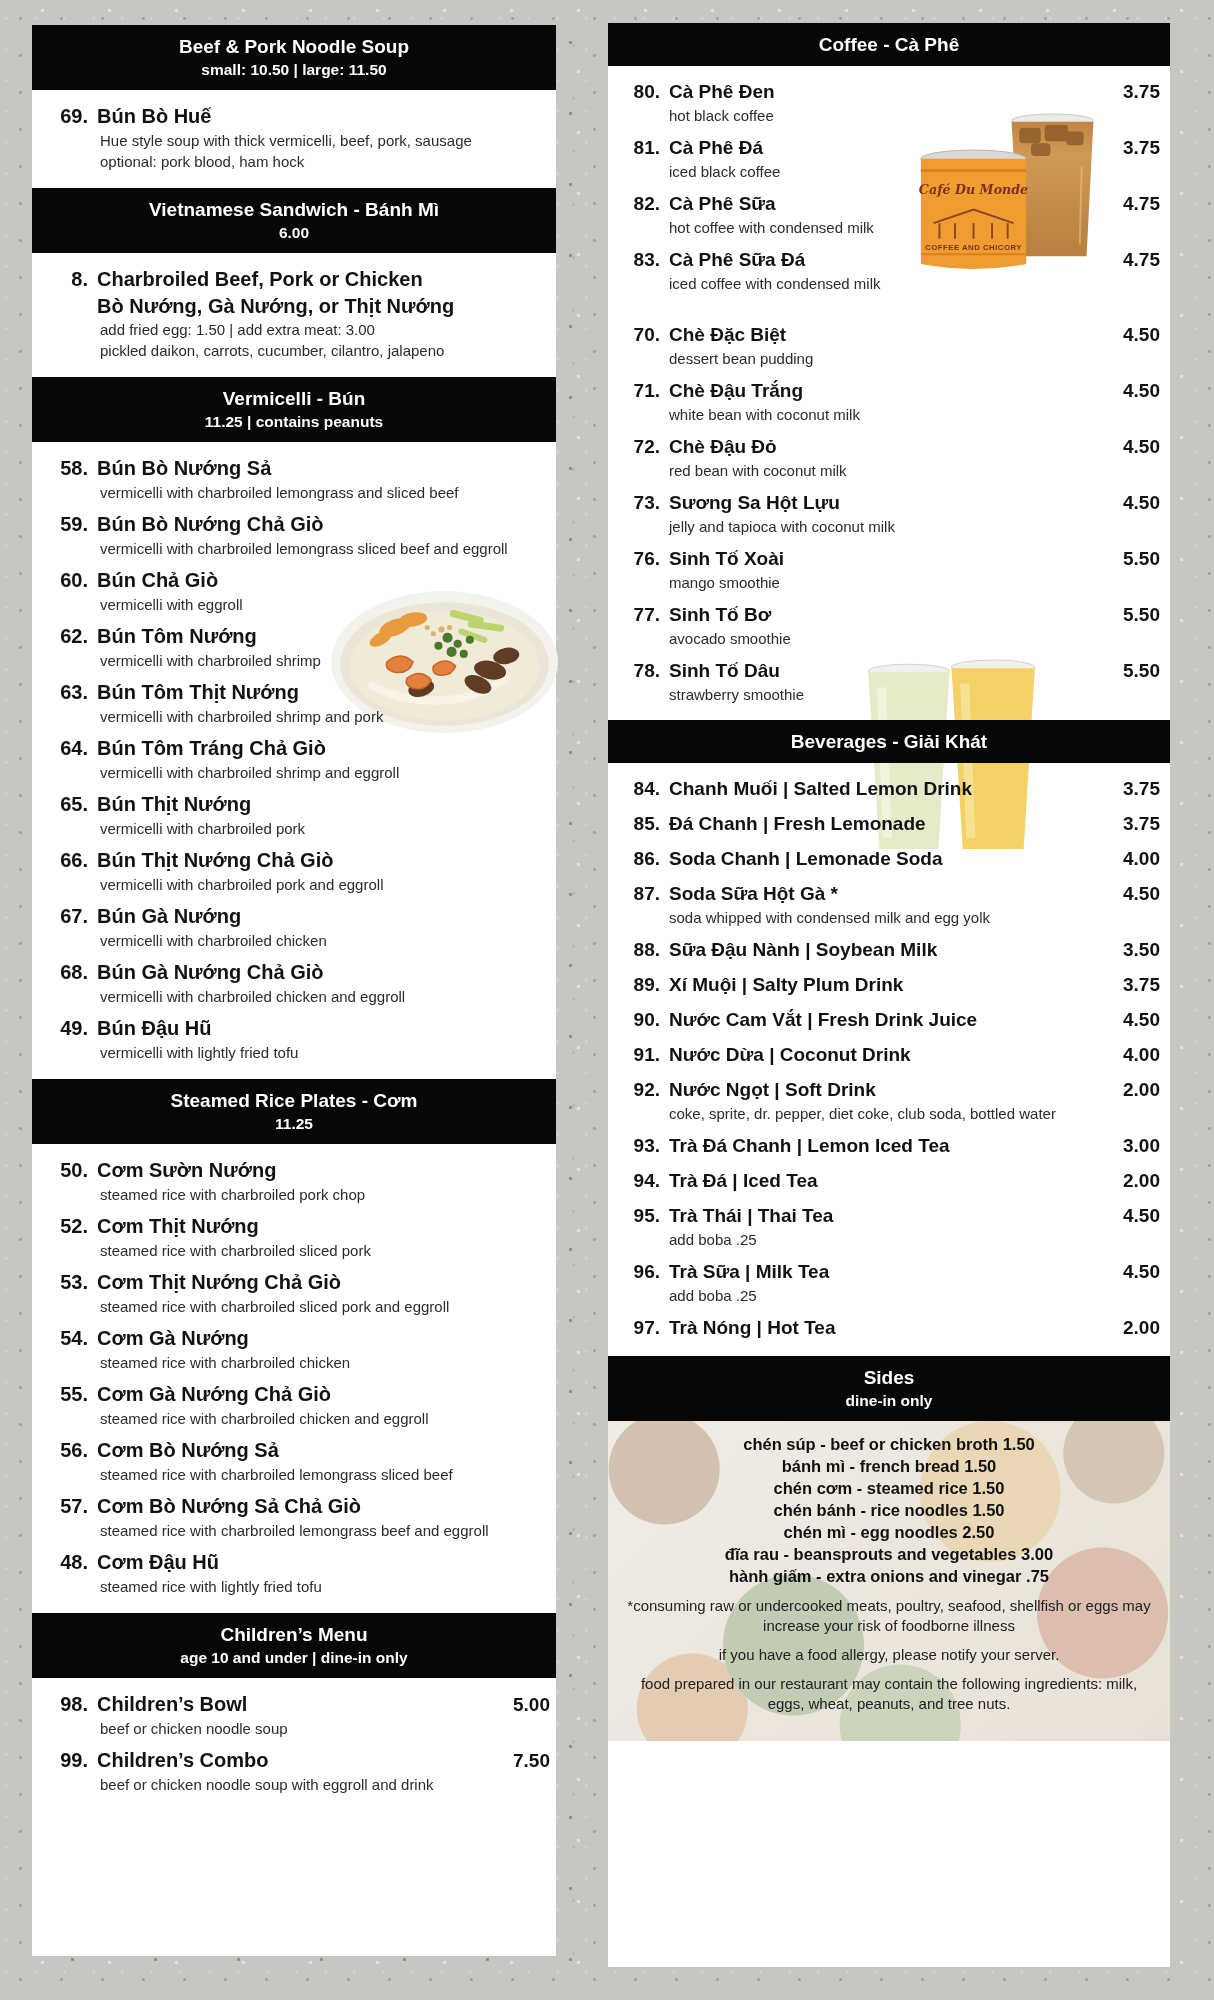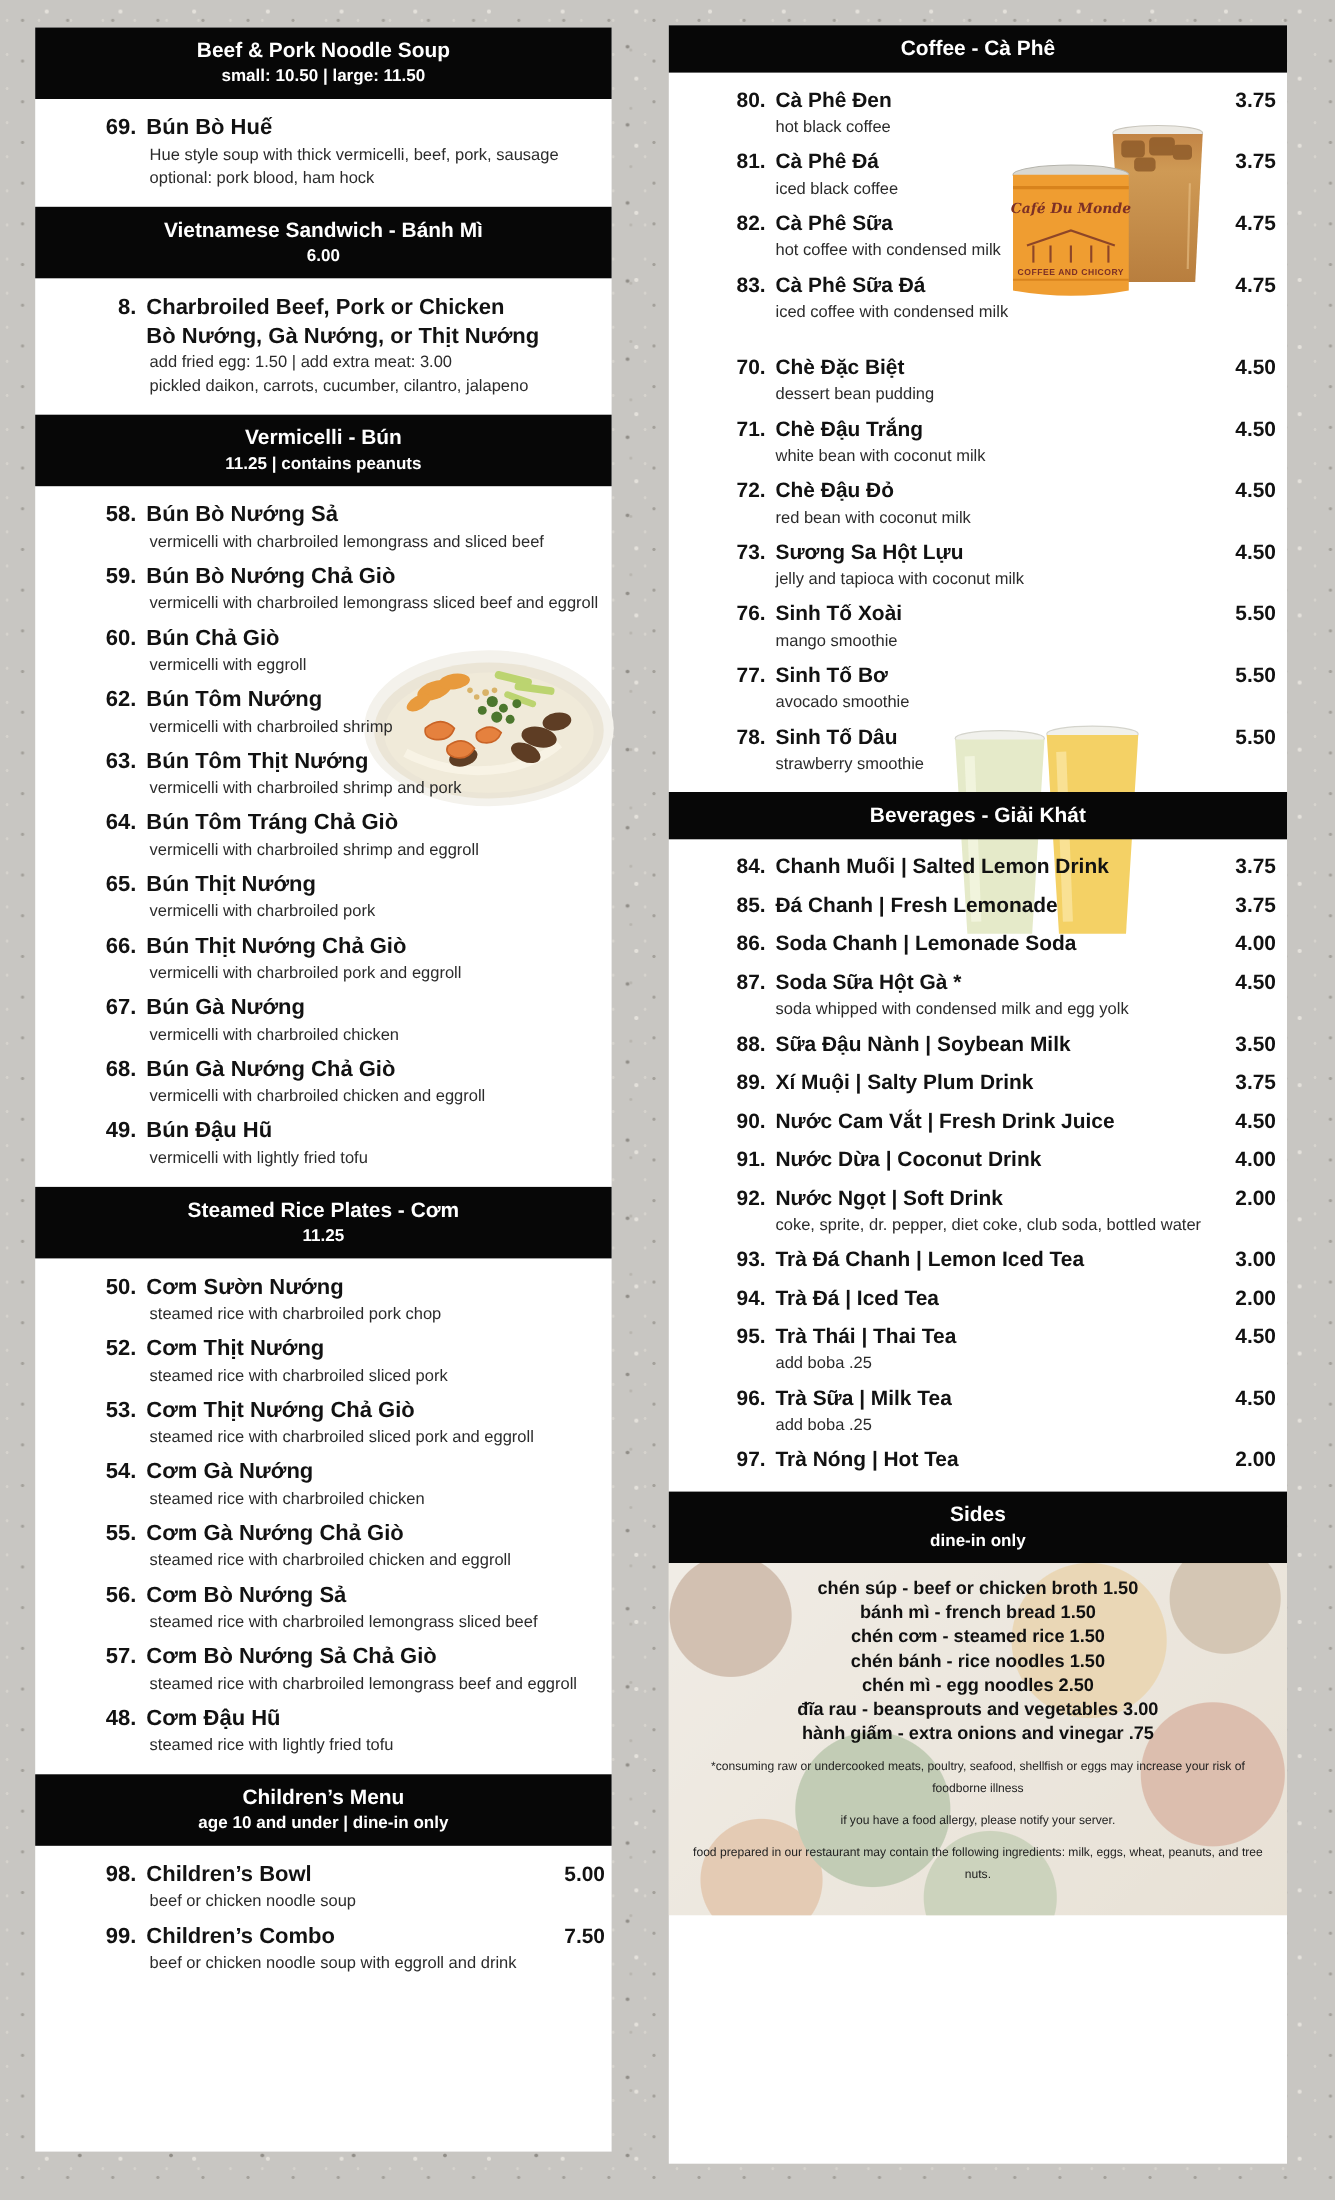--- a/index.html
+++ b/index.html
@@ -19,21 +19,21 @@
   }
   .col { position:absolute; background:#ffffff; }
   .col-left  { left:32px;  top:25px; width:524px; min-height:1931px; padding-bottom:10px; }
   .col-right { left:608px; top:23px; width:562px; min-height:1944px; padding-bottom:4px; }
 
   .sec-hdr { position:relative; z-index:1; background:#070707; color:#fff; text-align:center; padding:9px 10px; }
   .sec-title { font-size:19px; font-weight:700; line-height:25px; }
   .sec-sub   { font-size:15.5px; font-weight:700; line-height:22px; }
   .sec-sub:empty { display:none; }
 
-  .items { position:relative; z-index:1; padding:5px 6px 8px 12px;margin-left:36px; }
+  .items { position:relative; z-index:1; padding:5px 6px 8px 12px; }
   .col-right .items { padding:4px 10px 6px 12px; }
   .item { margin:8px 0; }
   .col-right .item { margin:9px 0; }
   .line1 { display:flex; align-items:baseline; line-height:27px; }
   .col-right .line1 { line-height:26px; }
   .num { flex:0 0 44px; text-align:right; font-weight:700; font-size:20px; color:#121212; }
   .col-right .num { flex:0 0 40px; font-size:19px; }
   .nm  { margin-left:9px; font-weight:700; font-size:20px; color:#121212; }
   .col-right .nm { font-size:19px; }
   .price { margin-left:auto; font-weight:700; font-size:19px; color:#121212; padding-left:10px; }
@@ -58,21 +58,21 @@
       radial-gradient(circle at 88% 60%, #a4552c 0 65px, transparent 66px),
       radial-gradient(circle at 52% 95%, #7a8c52 0 60px, transparent 61px),
       radial-gradient(circle at 15% 90%, #b9773a 0 55px, transparent 56px),
       radial-gradient(circle at 90% 10%, #8e6a3a 0 50px, transparent 51px),
       linear-gradient(135deg, #d8cdbb, #c2b193);
   }
   .sides-overlay { position:absolute; inset:0; background:rgba(255,255,255,0.62); }
   .sides-content { position:relative; padding:12px 14px 14px; }
   .side-line { text-align:center; font-weight:700; font-size:16.5px; line-height:22px; color:#101010; }
   .discs { margin-top:6px; }
-  .disc { text-align:center; font-size:11px; line-height:20px; color:#222; margin-top:9px; }
+  .disc { text-align:center; font-size:15px; line-height:20px; color:#222; margin-top:9px; }
 </style>
 </head>
 <body>
 
 <div class="page">
 
   <div class="col col-left">
 
     <svg class="photo bowl-img" viewBox="0 0 230 148">
       <ellipse cx="115" cy="76" rx="112" ry="70" fill="#f4f2ec"></ellipse>

